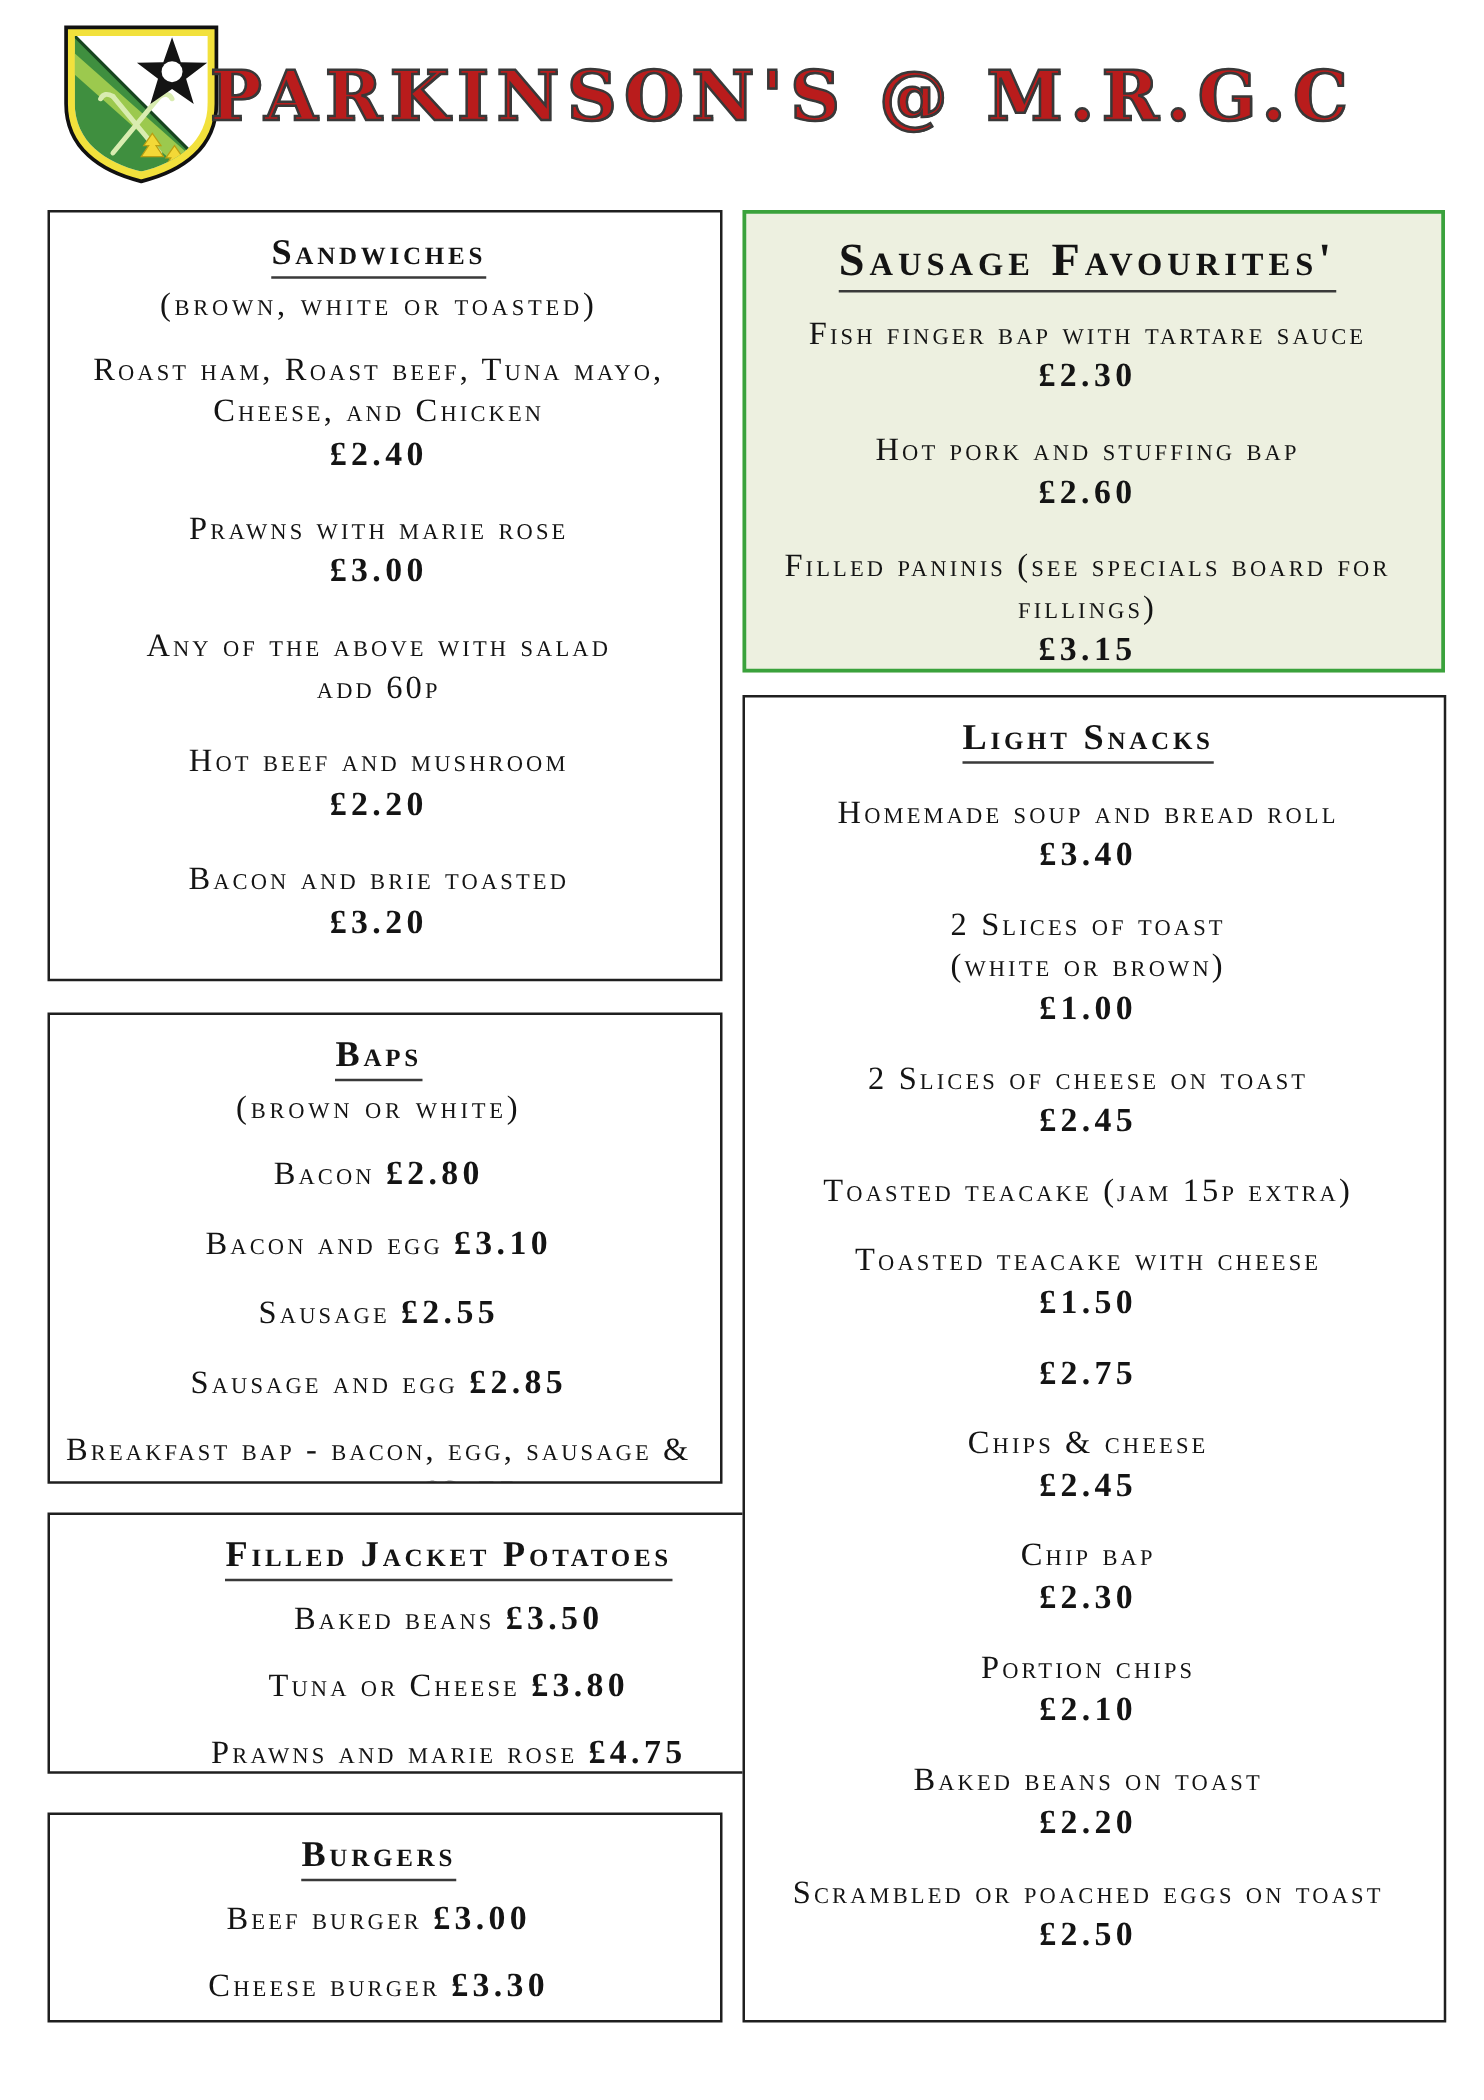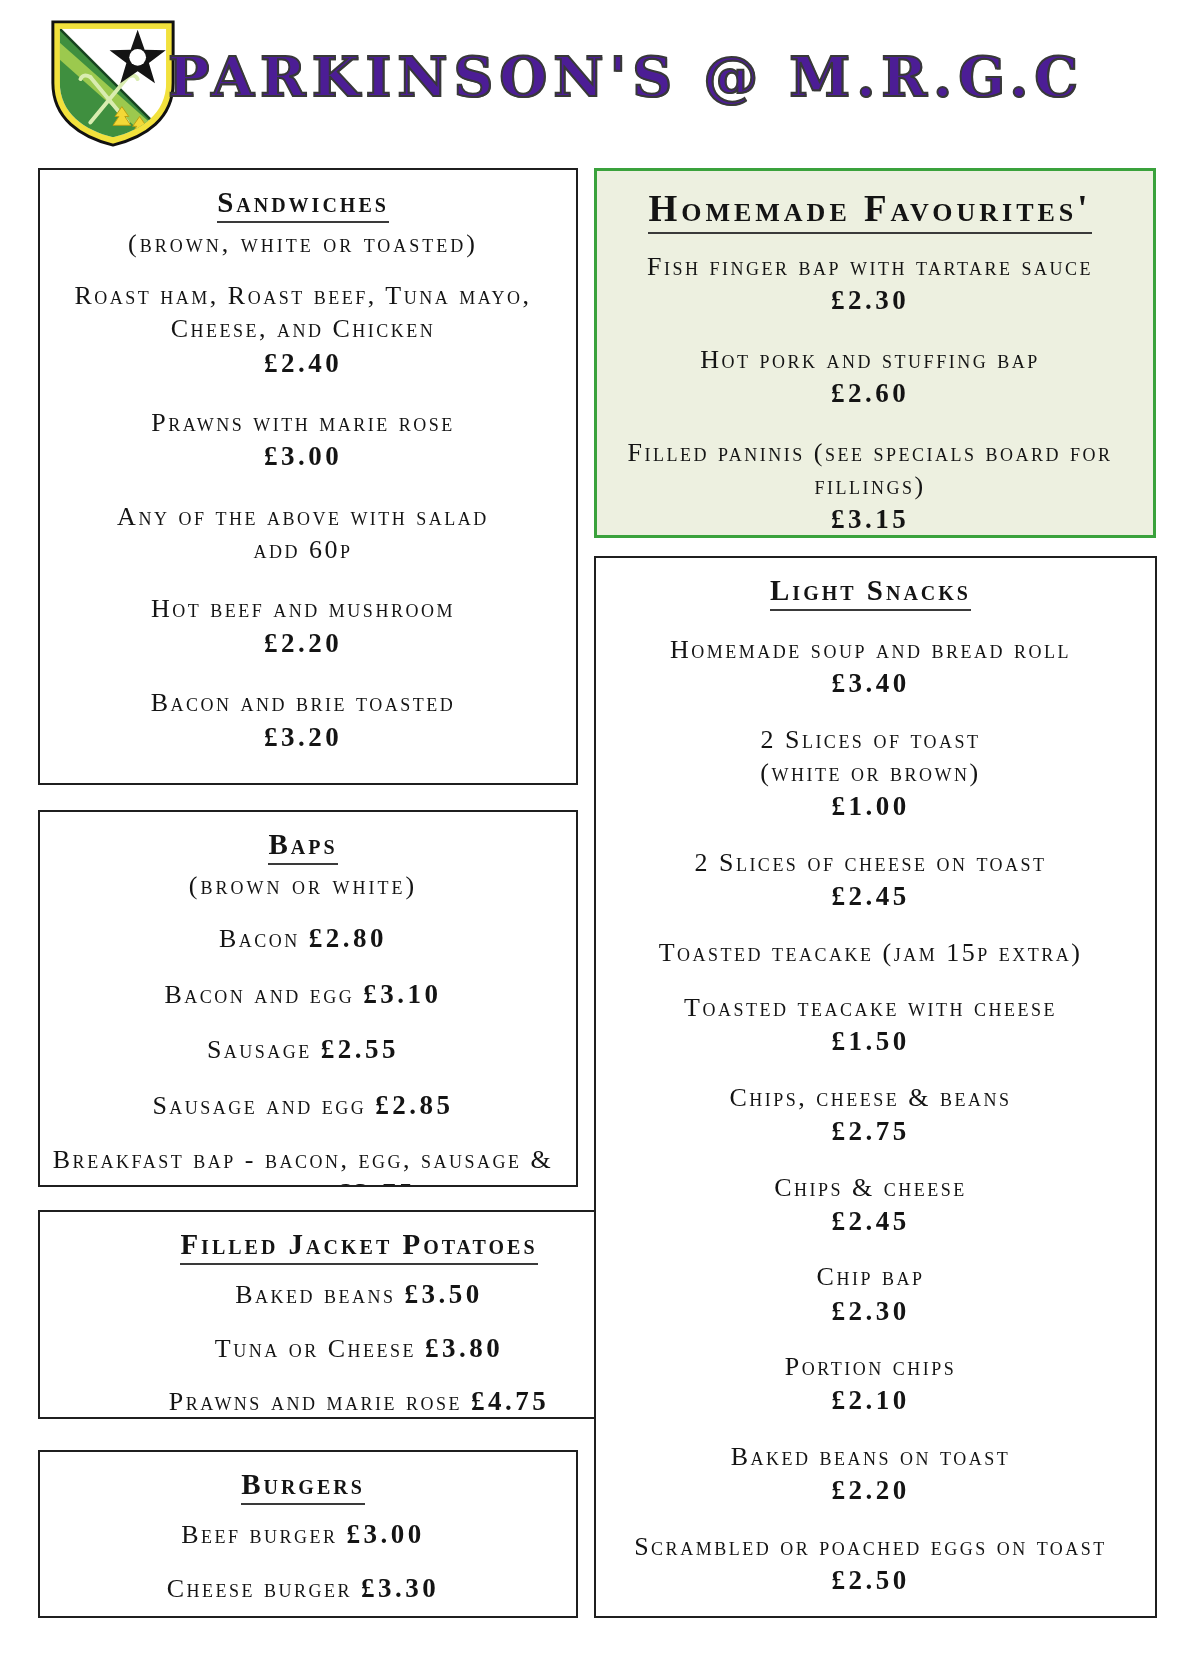--- a/index.html
+++ b/index.html
@@ -5,21 +5,21 @@
   html,body { margin:0; padding:0; }
   body {
     width:1187px; height:1680px; position:relative;
     background:#ffffff; font-family:"Liberation Serif", serif; color:#141414;
   }
   
   .brand-title {
     position:absolute; left:168px; top:44px; width:1000px;
     font-family:"DejaVu Serif", serif; font-weight:bold;
     font-size:55px; letter-spacing:6px; white-space:nowrap;
-    color:#4c1d95; -webkit-text-stroke:2px #383838;
+    color:#b91c1c; -webkit-text-stroke:2px #383838;
     text-shadow:1px 1px 0 #444;
   }
   .crest { position:absolute; left:38px; top:12px; }
   
   .menu-box {
     position:absolute; box-sizing:border-box;
     border:2px solid #1f1f1f; background:#ffffff;
     text-align:center; padding:14px 10px 6px 0; overflow:hidden;
   }
   .menu-box.green { border:3px solid #3aa23c; background:#edf0e0; }
@@ -160,21 +160,21 @@
     <span>Beef burger</span>
     <span class="price">£3.00</span>
   </div>
   <div class="item">
     <span>Cheese burger</span>
     <span class="price">£3.30</span>
   </div>
 </div>
 
 <div class="menu-box green sec-members" style="left:594px;top:168px;width:562px;height:370px">
-  <div class="sec-head big"><span class="ul">Homemade Favourites'</span></div>
+  <div class="sec-head big"><span class="ul">Sausage Favourites'</span></div>
   <div class="item">
     <span class="line">Fish finger bap with tartare sauce</span>
     <span class="line price">£2.30</span>
   </div>
   <div class="item">
     <span class="line">Hot pork and stuffing bap</span>
     <span class="line price">£2.60</span>
   </div>
   <div class="item">
     <span class="line">Filled paninis (see specials board for fillings)</span>
@@ -198,21 +198,20 @@
     <span class="line price">£2.45</span>
   </div>
   <div class="item">
     <span class="line">Toasted teacake (jam 15p extra)</span>
   </div>
   <div class="item">
     <span class="line">Toasted teacake with cheese</span>
     <span class="line price">£1.50</span>
   </div>
   <div class="item">
-    <span class="line">Chips, cheese &amp; beans</span>
     <span class="line price">£2.75</span>
   </div>
   <div class="item">
     <span class="line">Chips &amp; cheese</span>
     <span class="line price">£2.45</span>
   </div>
   <div class="item">
     <span class="line">Chip bap</span>
     <span class="line price">£2.30</span>
   </div>

